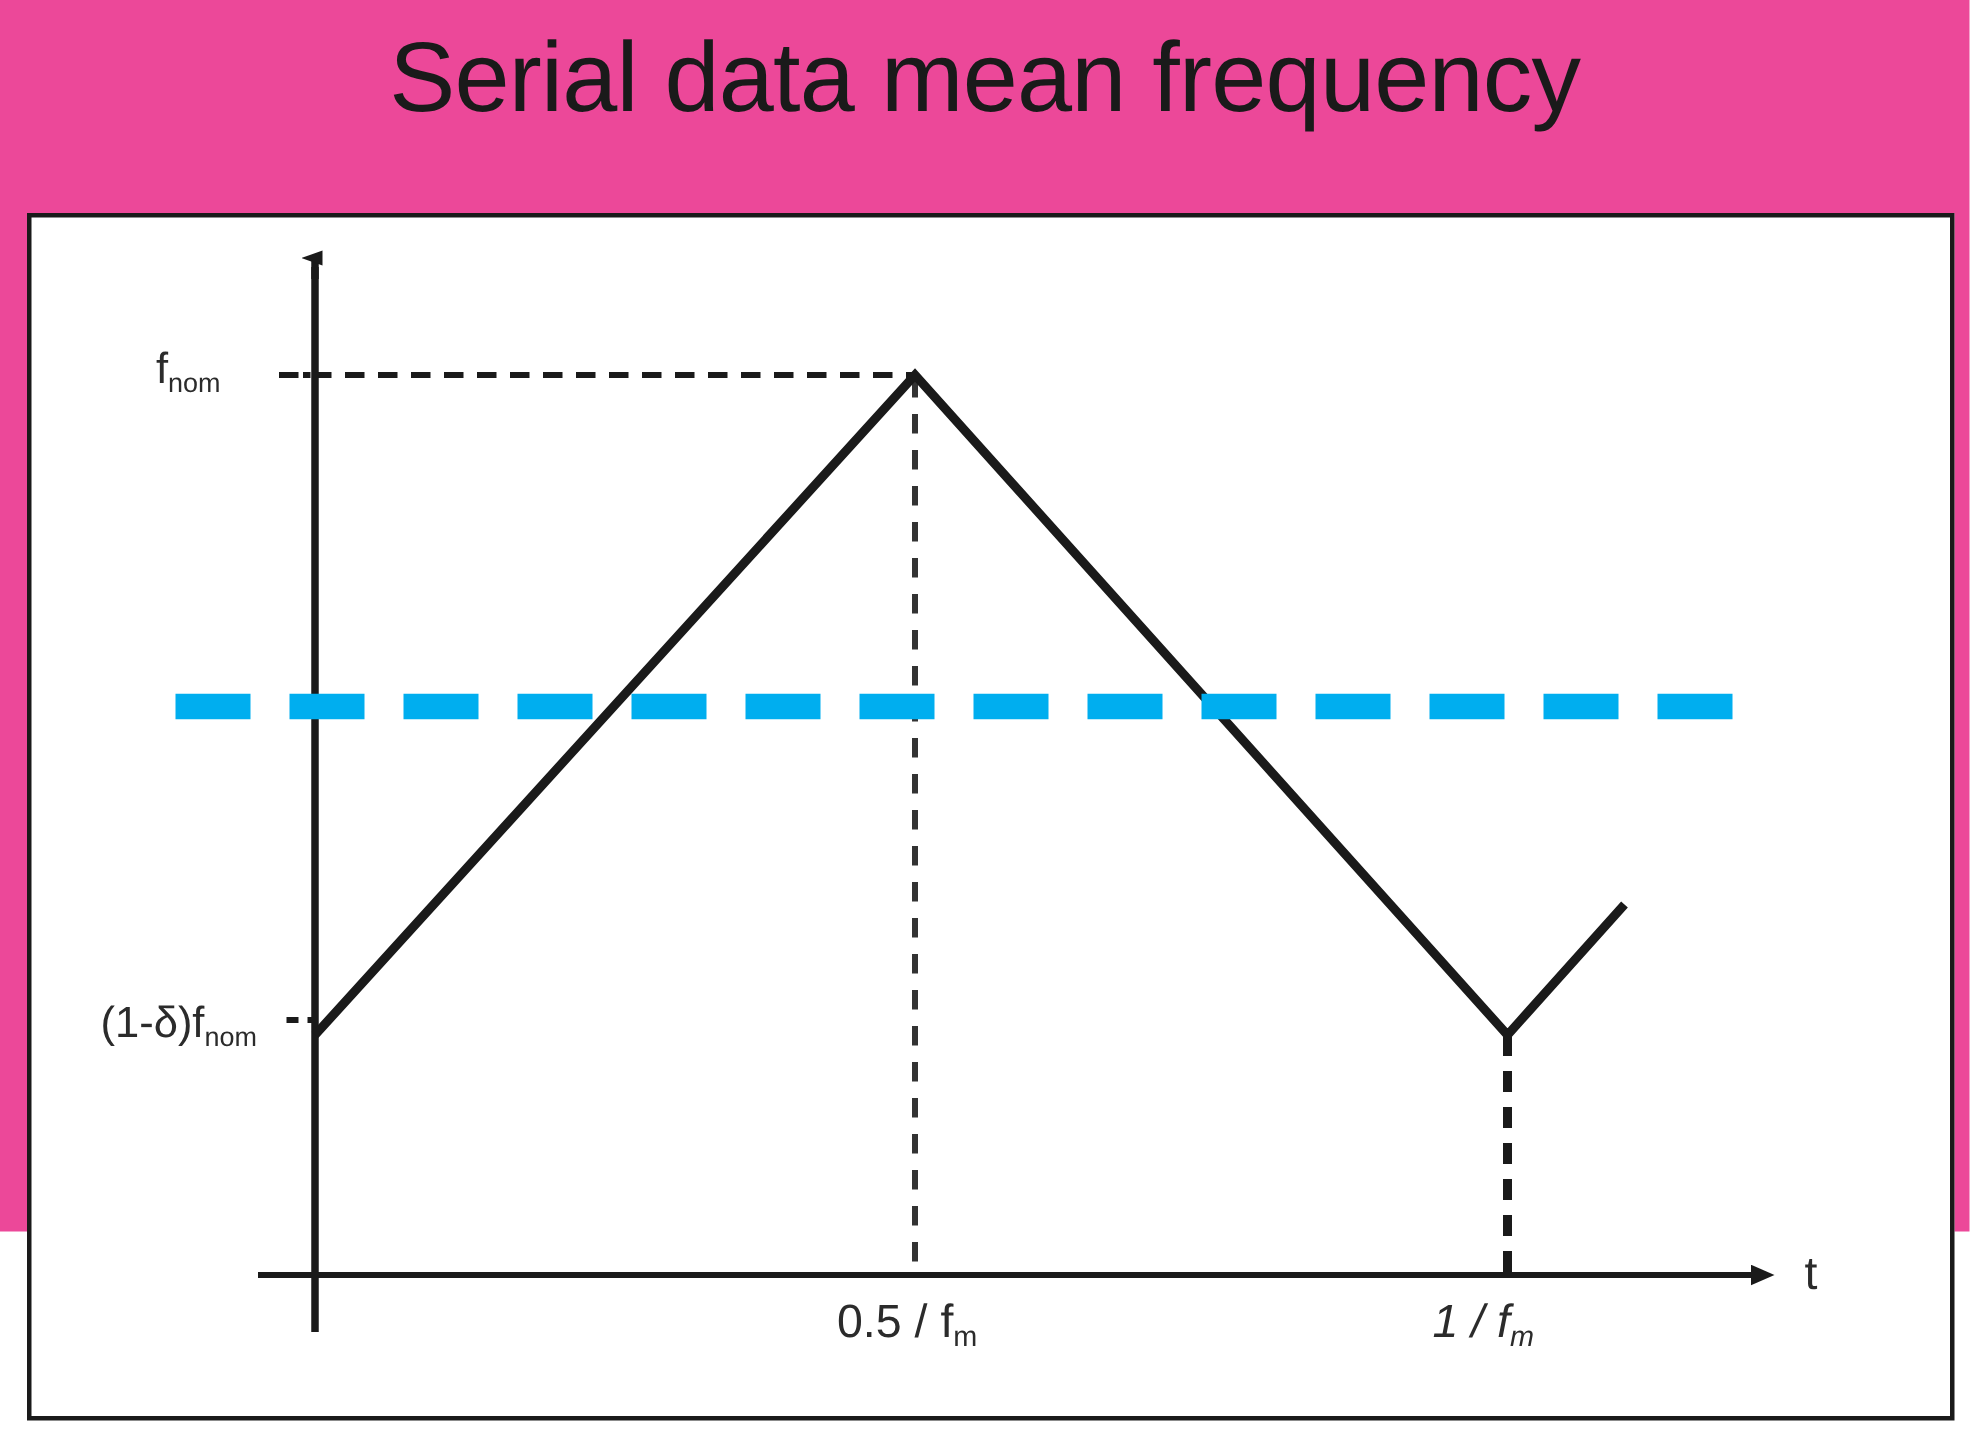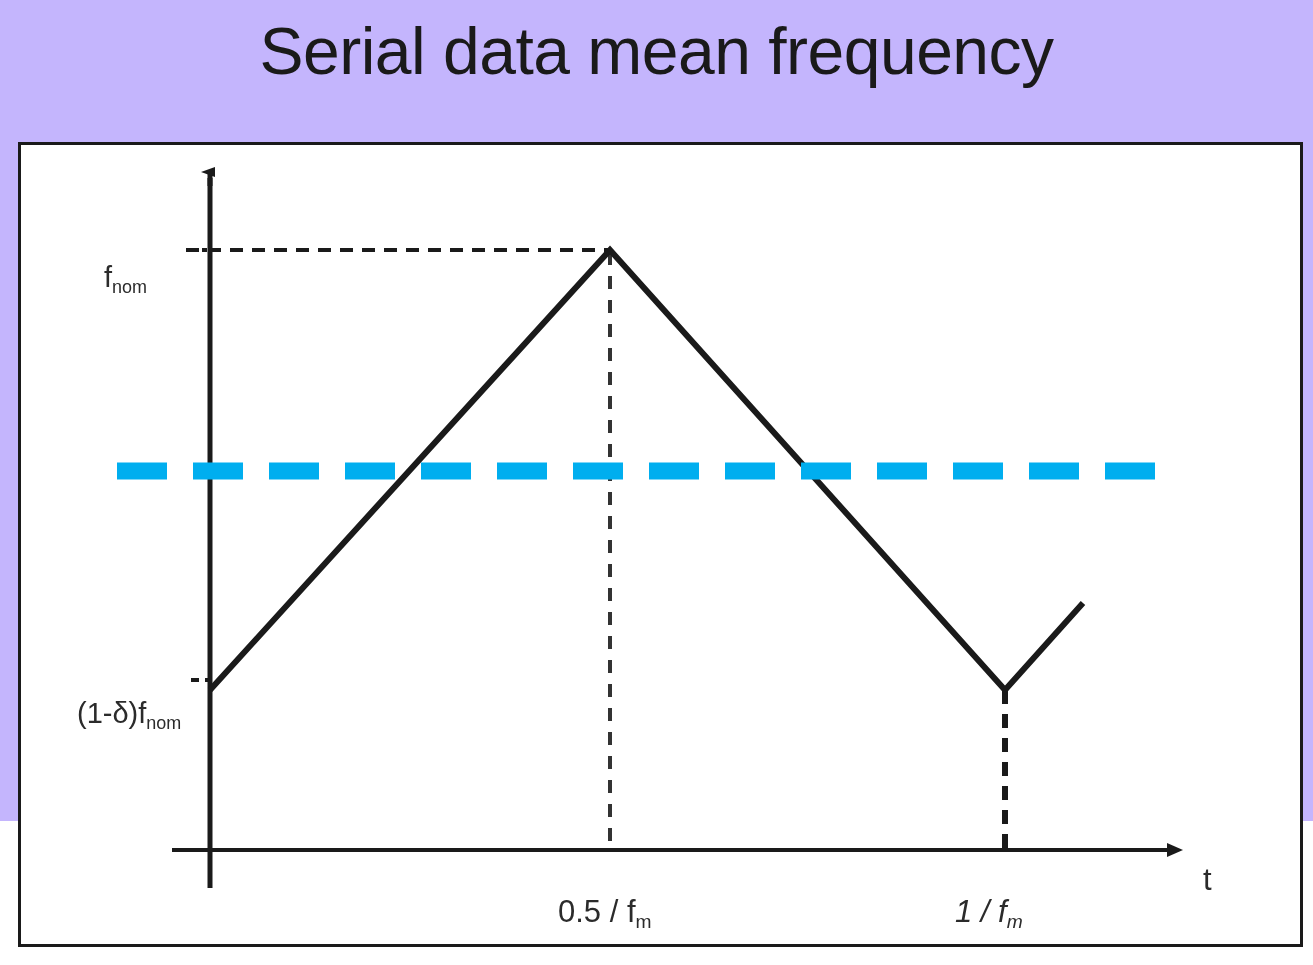--- a/index.html
+++ b/index.html
@@ -12,21 +12,21 @@
     height: 965px;
     font-family: "Liberation Sans", sans-serif;
     overflow: hidden;
     position: relative;
   }
 
   #page {
     position: relative;
     width: 1313px;
     height: 821px;
-    background: #c4b5fd;
+    background: #ec4899;
   }
 
   #chart-title {
     position: absolute;
     left: 0;
     top: 18px;
     width: 1313px;
     text-align: center;
     font-family: "Liberation Sans", sans-serif;
     font-size: 66px;
@@ -56,30 +56,29 @@
     height: 965px;
     pointer-events: none;
   }
 
   .axis-label {
     position: absolute;
     font-family: "Liberation Sans", sans-serif;
     color: #2b2b2b;
     white-space: nowrap;
     line-height: 1;
-    margin-top: 31px;
   }
 
   #label-fnom {
     left: 104px;
     top: 232px;
     font-size: 29px;
   }
   #label-fnom-lower {
-    left: 77px;
+    left: 67px;
     top: 668px;
     font-size: 29px;
   }
   #label-half-fm {
     left: 558px;
     top: 865px;
     font-size: 31px;
   }
   #label-one-fm {
     left: 955px;

